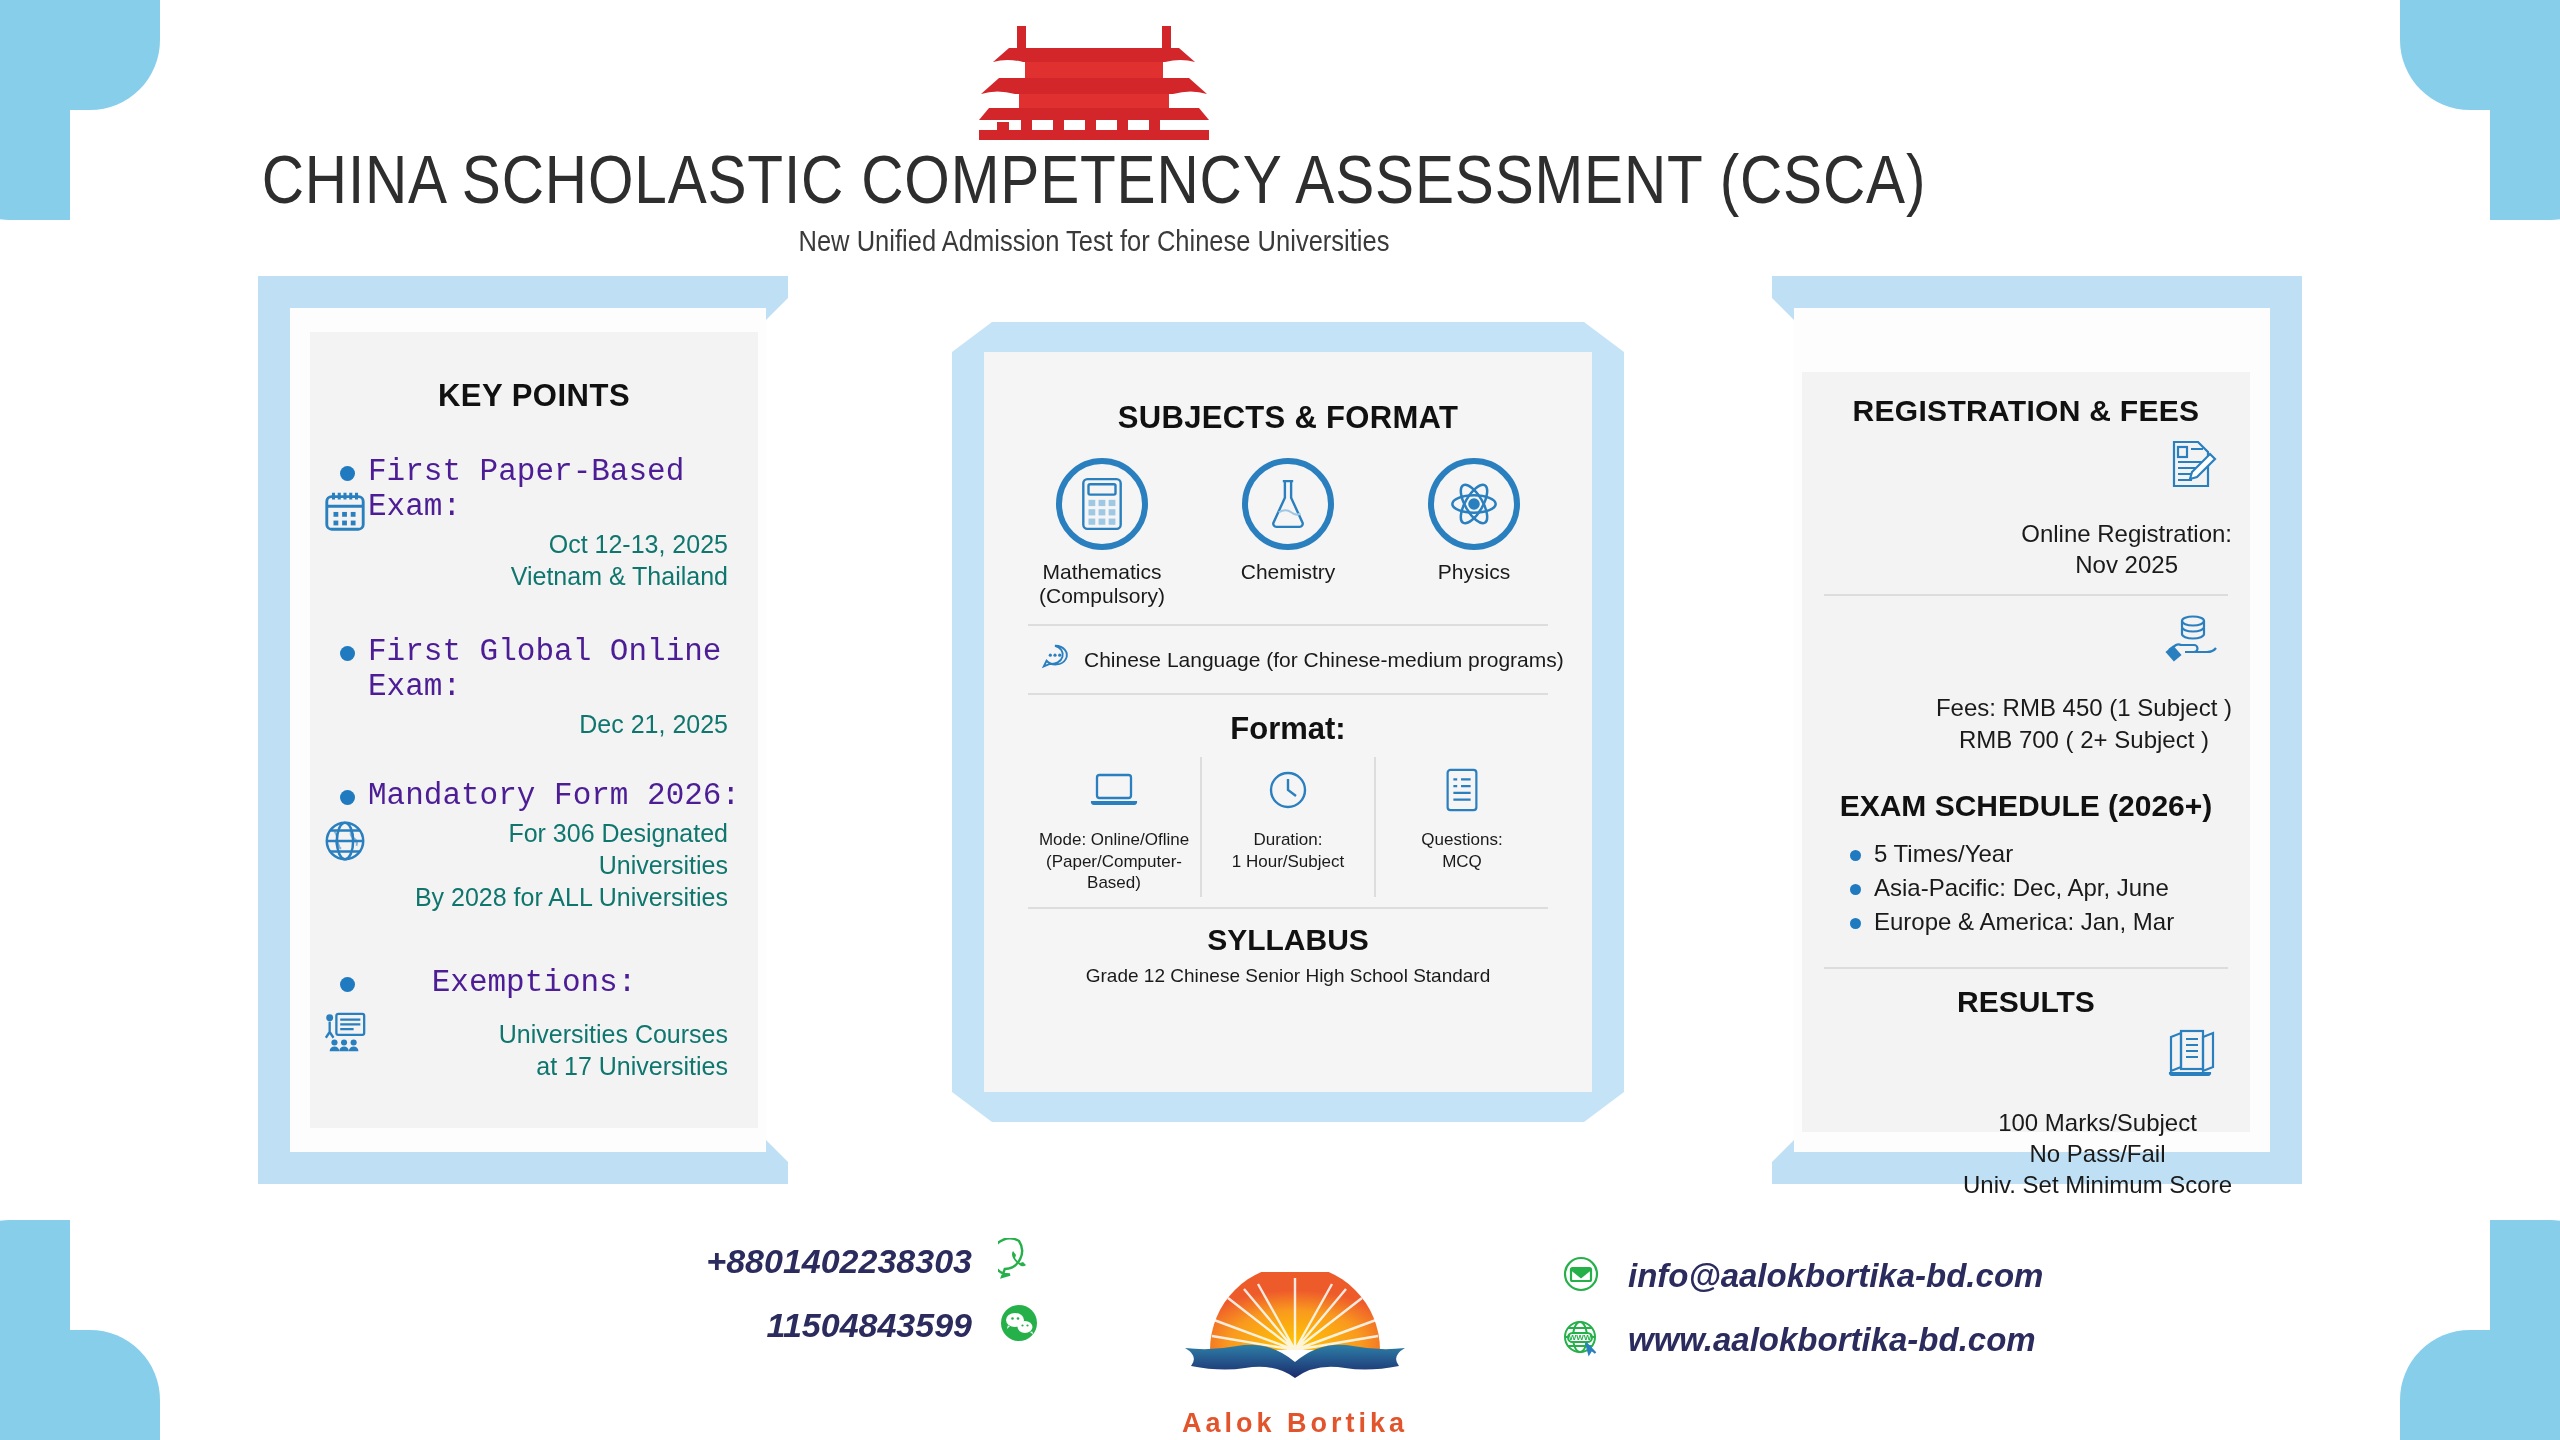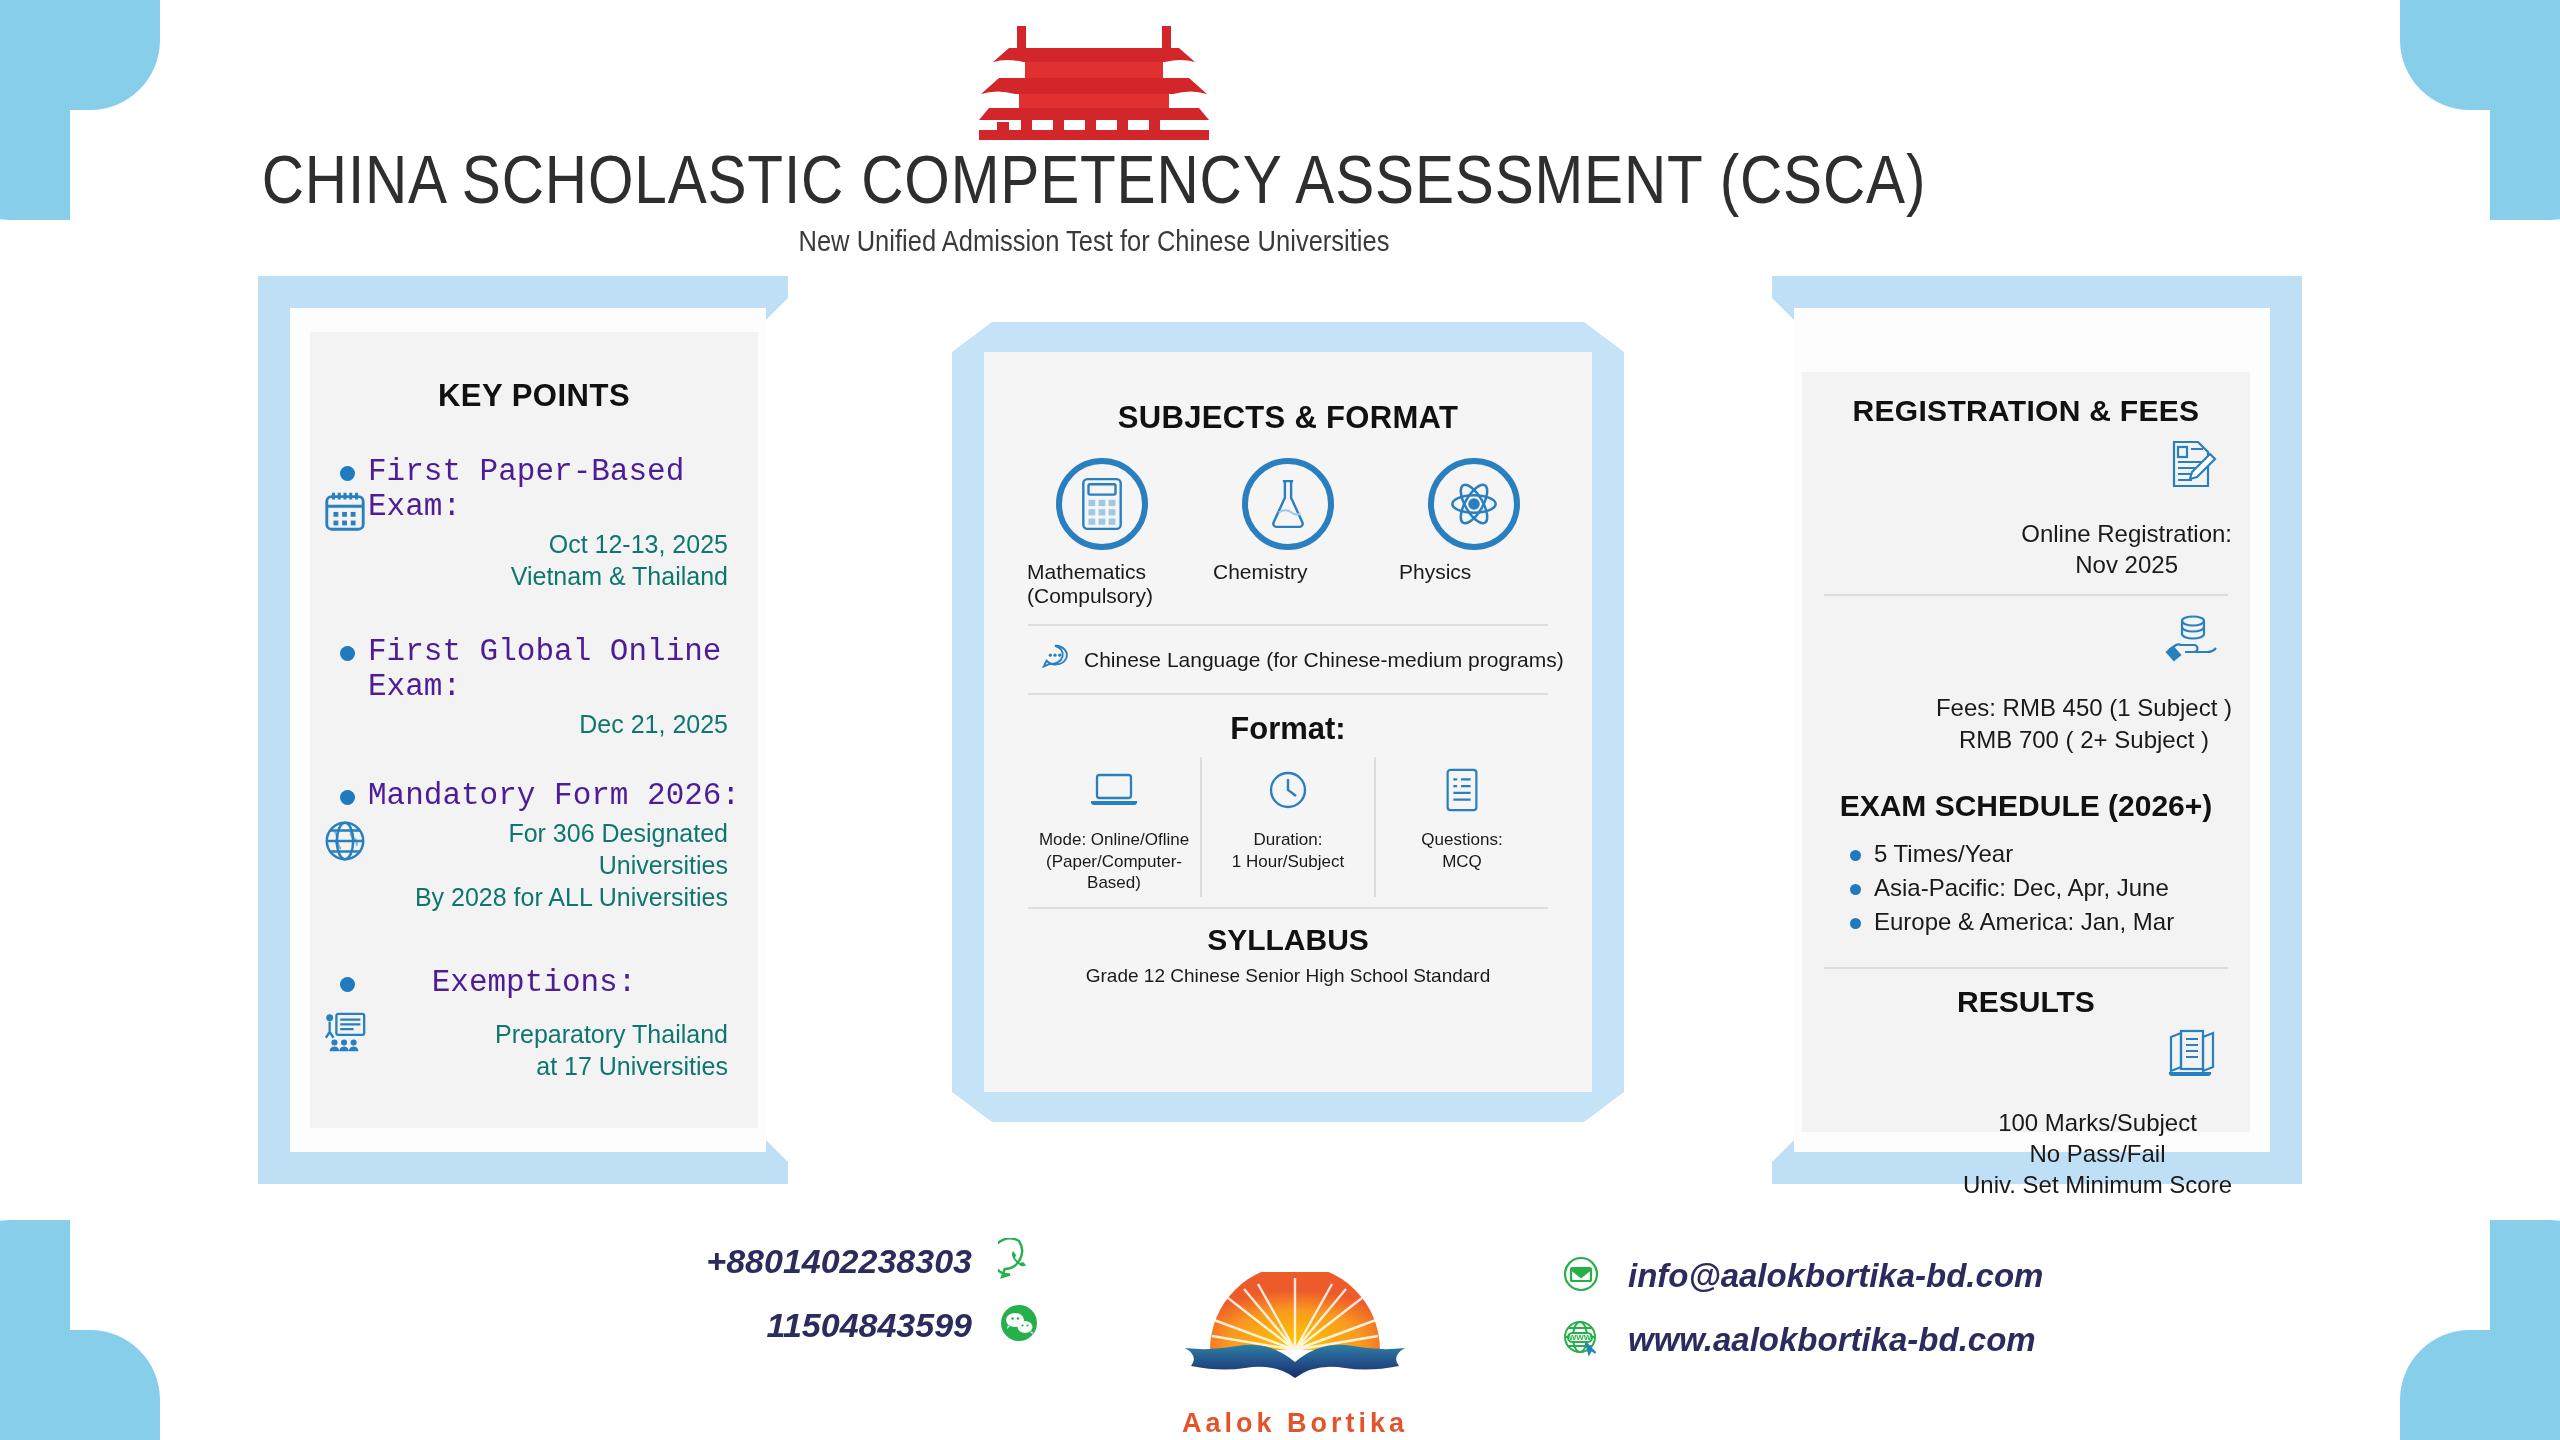--- a/index.html
+++ b/index.html
@@ -109,21 +109,21 @@
   .kp-body{
     text-align:right; font-size:25px; color:#0f766e; line-height:1.28;
     padding:4px 30px 0 48px;
   }
   .kp-icon{ position:absolute; left:12px; }
 
   
   .subjects{
     display:flex; justify-content:center; gap:36px; margin-top:22px;
   }
-  .subj{ width:150px; }
+  .subj{ width:150px; text-align:center; }
   .subj-circle{
     width:92px; height:92px; border-radius:50%;
     border:6px solid #2a7fbf; margin:0 auto 10px auto;
     display:flex; align-items:center; justify-content:center; background:#f5f5f6;
   }
   .subj-label{ font-size:21px; color:#1a1a1a; line-height:1.15; }
 
   .hr{ height:2px; background:#dddddd; margin:0 22px; }
 
   .lang-row{
@@ -304,21 +304,21 @@
             <circle cx="33" cy="35" r="3.2"></circle>
           <path d="M8 44 a5 5 0 0 1 10 0z M18 44 a5 5 0 0 1 10 0z M28 44 a5 5 0 0 1 10 0z"></path>
         </g>
       </svg>
     </span>
     <div class="kp-head" style="text-align:center; padding-left:0;">
       <span class="dot"></span>
       <span>Exemptions:</span>
     </div>
     <div class="kp-body" style="margin-top:14px;">
-      <div>Preparatory Thailand</div>
+      <div>Universities Courses</div>
       <div>at 17 Universities</div>
     </div>
   </div>
 </div>
 
 <div class="panel" id="panel-center">
   <div class="panel-title">SUBJECTS &amp; FORMAT</div>
 
   <div class="subjects">
     <div class="subj">

